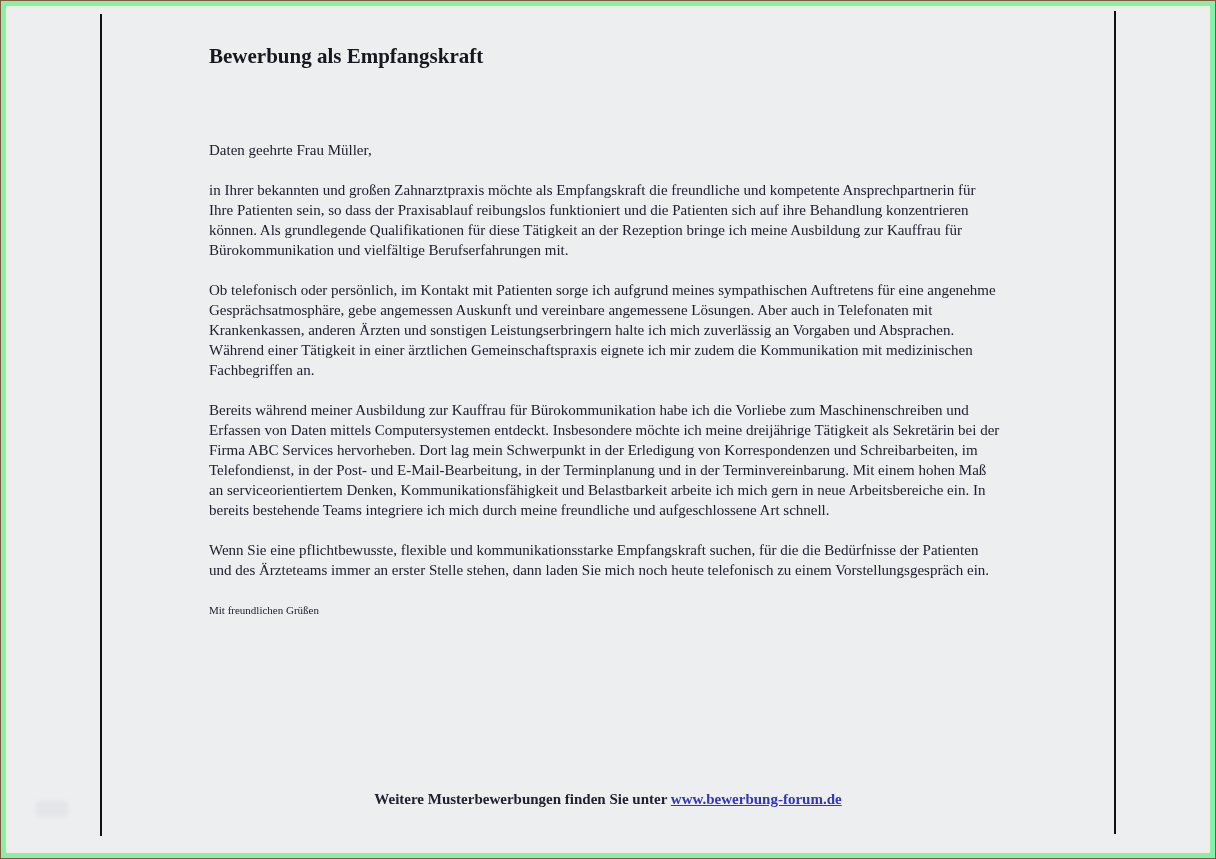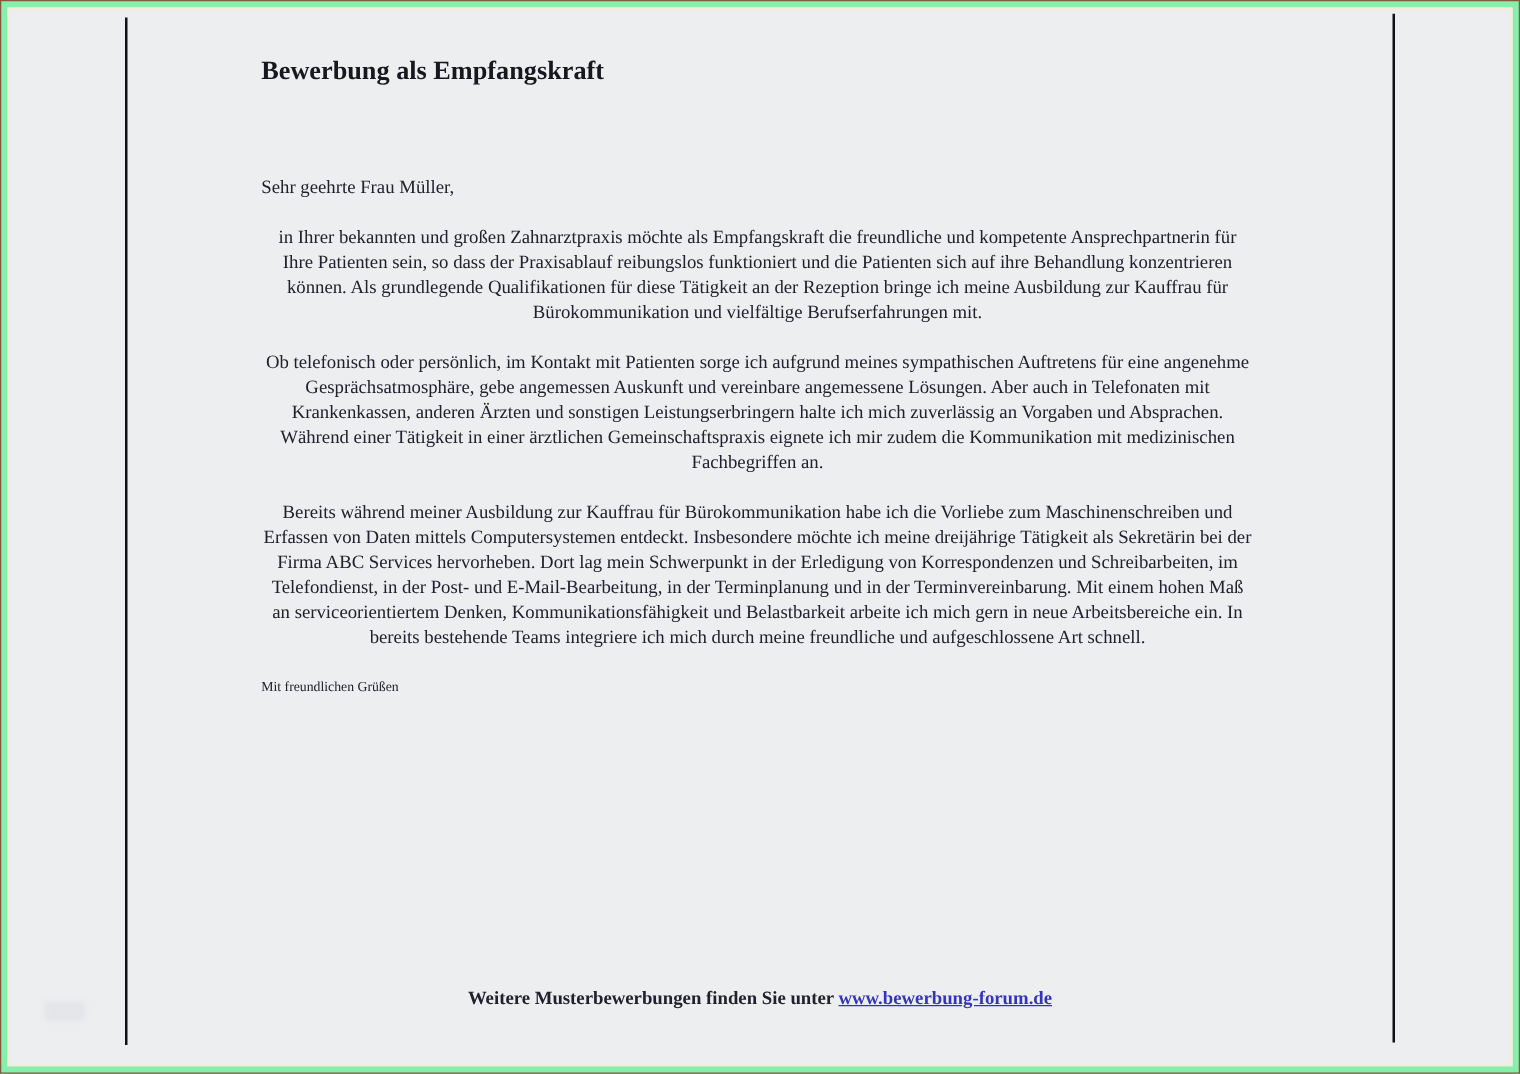--- a/index.html
+++ b/index.html
@@ -32,21 +32,21 @@
     font-size:21px; line-height:26px; font-weight:bold;
     color:#17171f;
   }
   .salutation {
     margin:71px 0 0 0;
     font-size:15px; line-height:20px;
   }
   .body-par {
     margin:20px 0 0 0;
     font-size:15px; line-height:20px;
-    text-align:center;
+    text-align:left;
   }
   .closing {
     margin:20px 0 0 0;
     font-size:11px; line-height:20px;
   }
   .footer {
     position:absolute; left:0; right:0; top:788px;
     text-align:center;
     font-size:15px; line-height:20px;
     color:#20202e;
@@ -72,23 +72,24 @@
 <div class="screen">
   <div class="paper"></div>
 
   <div class="rule rule-left"></div>
   <div class="rule rule-right"></div>
 
   <div class="watermark-smudge"></div>
 
   <div class="content">
     <h1 class="doc-title">Bewerbung als Empfangskraft</h1>
-    <p class="salutation">Sehr geehrte Frau Müller,</p>
+    <p class="salutation">Daten geehrte Frau Müller,</p>
     <p class="body-par">in Ihrer bekannten und großen Zahnarztpraxis möchte als Empfangskraft die freundliche und kompetente Ansprechpartnerin für Ihre Patienten sein, so dass der Praxisablauf reibungslos funktioniert und die Patienten sich auf ihre Behandlung konzentrieren können. Als grundlegende Qualifikationen für diese Tätigkeit an der Rezeption bringe ich meine Ausbildung zur Kauffrau für Bürokommunikation und vielfältige Berufserfahrungen mit.</p>
     <p class="body-par">Ob telefonisch oder persönlich, im Kontakt mit Patienten sorge ich aufgrund meines sympathischen Auftretens für eine angenehme Gesprächsatmosphäre, gebe angemessen Auskunft und vereinbare angemessene Lösungen. Aber auch in Telefonaten mit Krankenkassen, anderen Ärzten und sonstigen Leistungserbringern halte ich mich zuverlässig an Vorgaben und Absprachen. Während einer Tätigkeit in einer ärztlichen Gemeinschaftspraxis eignete ich mir zudem die Kommunikation mit medizinischen Fachbegriffen an.</p>
     <p class="body-par">Bereits während meiner Ausbildung zur Kauffrau für Bürokommunikation habe ich die Vorliebe zum Maschinenschreiben und Erfassen von Daten mittels Computersystemen entdeckt. Insbesondere möchte ich meine dreijährige Tätigkeit als Sekretärin bei der Firma ABC Services hervorheben. Dort lag mein Schwerpunkt in der Erledigung von Korrespondenzen und Schreibarbeiten, im Telefondienst, in der Post- und E-Mail-Bearbeitung, in der Terminplanung und in der Terminvereinbarung. Mit einem hohen Maß an serviceorientiertem Denken, Kommunikationsfähigkeit und Belastbarkeit arbeite ich mich gern in neue Arbeitsbereiche ein. In bereits bestehende Teams integriere ich mich durch meine freundliche und aufgeschlossene Art schnell.</p>
+    <p class="body-par">Wenn Sie eine pflichtbewusste, flexible und kommunikationsstarke Empfangskraft suchen, für die die Bedürfnisse der Patienten und des Ärzteteams immer an erster Stelle stehen, dann laden Sie mich noch heute telefonisch zu einem Vorstellungsgespräch ein.</p>
     <p class="closing">Mit freundlichen Grüßen</p>
   </div>
 
   <div class="footer">
     <span>Weitere Musterbewerbungen finden Sie unter </span><a href="#">www.bewerbung-forum.de</a>
   </div>
 </div>
 
 </body></html>

